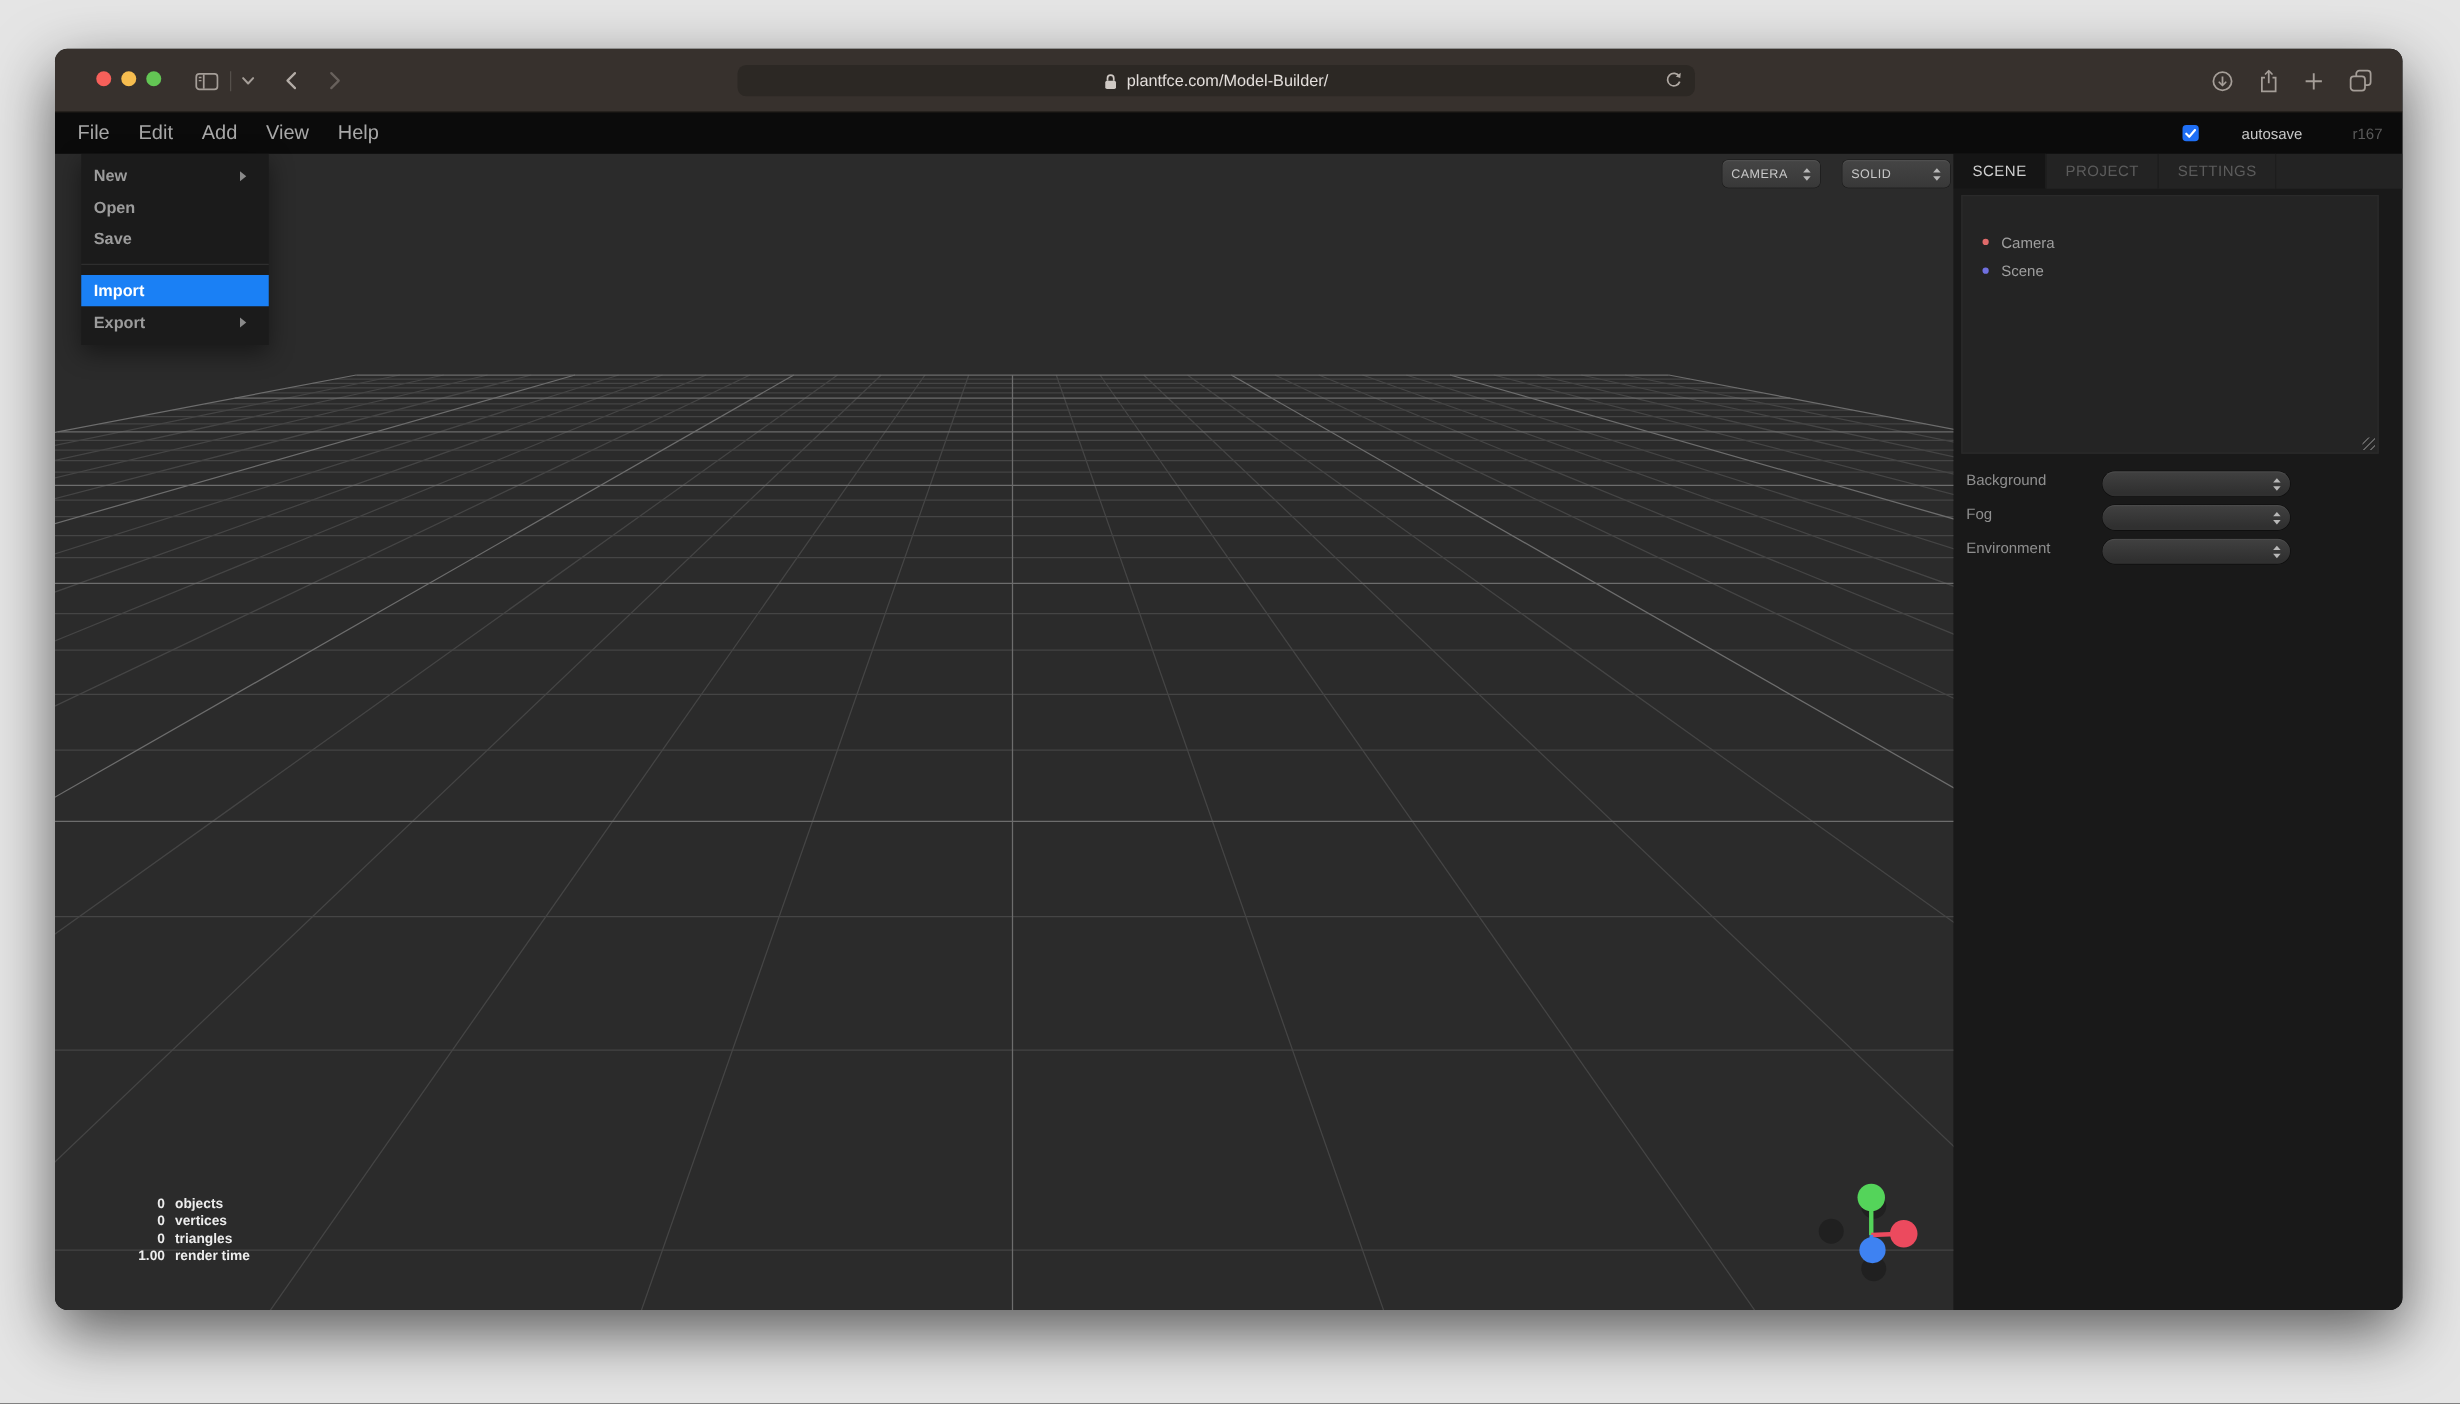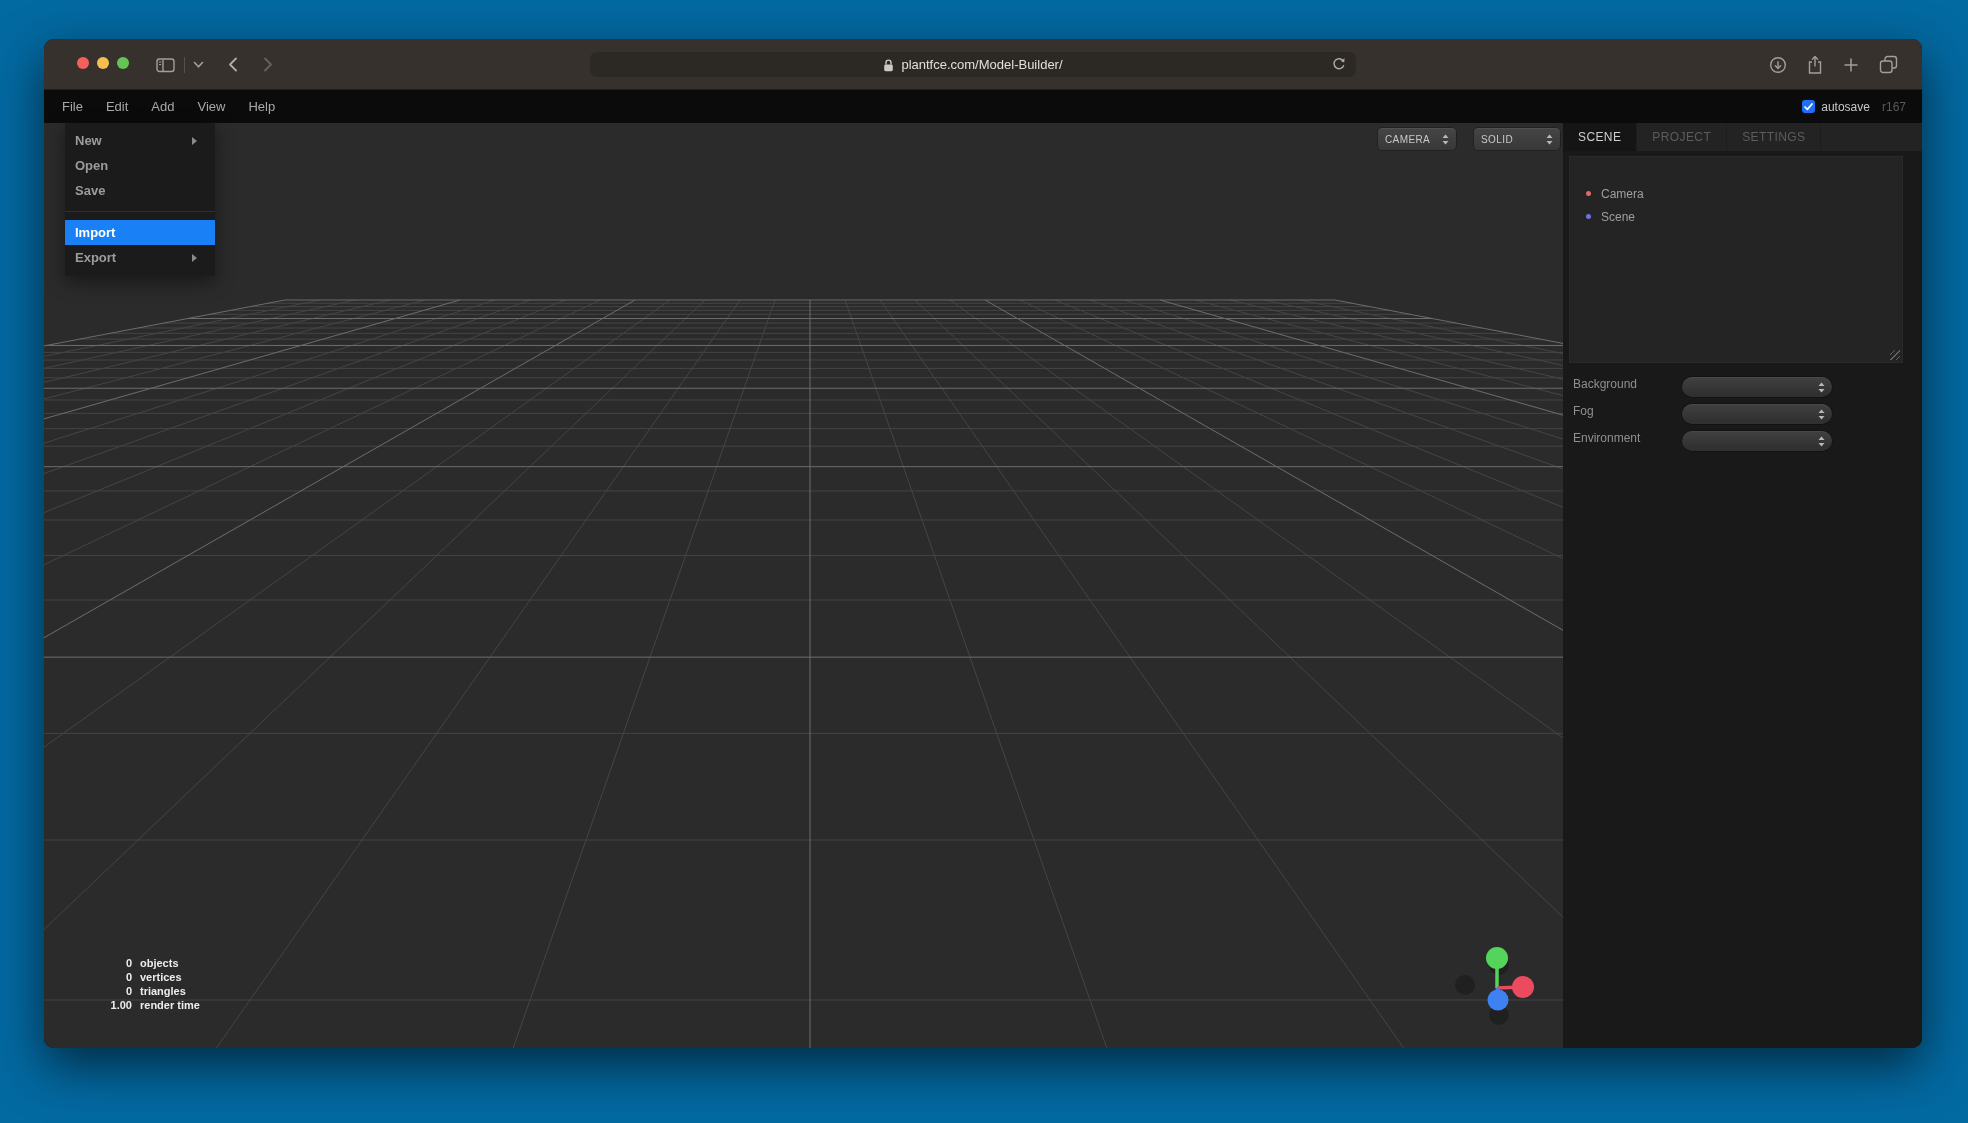--- a/index.html
+++ b/index.html
@@ -1,39 +1,39 @@
 <!DOCTYPE html>
 <html><head>
 <meta charset="utf-8">
 <style>
   html,body{margin:0;padding:0;background:#000;}
   *{box-sizing:border-box;font-family:"Liberation Sans","DejaVu Sans",sans-serif;}
-  .screen{position:relative;width:1968px;height:1123px;background:#0369a1;overflow:hidden;}
+  .screen{position:relative;width:1968px;height:1123px;background:#e5e5e5;overflow:hidden;}
   .window{position:absolute;left:44px;top:39px;width:1878px;height:1009px;border-radius:10px;overflow:hidden;background:#0b0b0b;box-shadow:0 18px 50px rgba(0,0,0,.6);}
 
   
   .chrome{position:relative;height:51px;background:#37312d;border-bottom:1px solid #201c19;}
   .traffic{position:absolute;left:33px;top:18px;display:flex;gap:8px;}
   .tl{width:12px;height:12px;border-radius:50%;}
   .tl.close{background:#f6605a;}
   .tl.min{background:#f6bd4f;}
   .tl.max{background:#63c654;}
   .navicons{position:absolute;left:112px;top:0;height:51px;display:flex;align-items:center;}
   .chrome svg{display:block;}
   .navdivider{width:1px;height:16px;background:#55504b;margin:0 8px 0 9px;}
   .icbtn{display:flex;align-items:center;justify-content:center;}
   .urlfield{position:absolute;left:546px;top:13px;width:766px;height:25px;background:#2c2824;border-radius:7px;display:flex;align-items:center;justify-content:center;}
   .urltext{color:#e3dedb;font-size:13px;margin-left:7px;}
   .reload{position:absolute;right:9px;top:4px;}
   .rightions{position:absolute;right:24px;top:0;height:51px;display:flex;align-items:center;gap:20px;}
 
   
   .menubar{position:relative;height:33px;background:#0b0b0b;display:flex;align-items:center;padding:0 16px 0 18px;}
-  .menu-item{color:#a8a8a8;font-size:13px;margin-right:23px;cursor:default;}
-  .mb-right{margin-left:auto;display:flex;align-items:center;}
+  .menu-item{color:#a8a8a8;font-size:16px;margin-right:23px;cursor:default;}
+  .mb-right{margin-left:auto;display:flex;align-items:center;gap:28px;}
   .checkbox{width:13px;height:13px;border-radius:3px;background:#1f6ff5;display:inline-flex;align-items:center;justify-content:center;margin-right:6px;}
   .autosave-label{color:#c9c9c9;font-size:12px;margin-right:12px;}
   .revision{color:#5a5a5a;font-size:12px;}
 
   
   .content{display:flex;height:925px;}
   .viewport{position:relative;width:1519px;height:925px;background:#2b2b2b;overflow:hidden;flex:none;}
   .gridsvg{position:absolute;left:0;top:0;}
 
   .vp-sel{position:absolute;top:5px;height:22px;border-radius:4.5px;background:linear-gradient(180deg,#454545,#383838);box-shadow:inset 0 1px 0 rgba(255,255,255,.06),0 0 0 .5px rgba(0,0,0,.45);display:flex;align-items:center;justify-content:space-between;padding:0 7px;color:#c9c9c9;font-size:10px;letter-spacing:.4px;}

